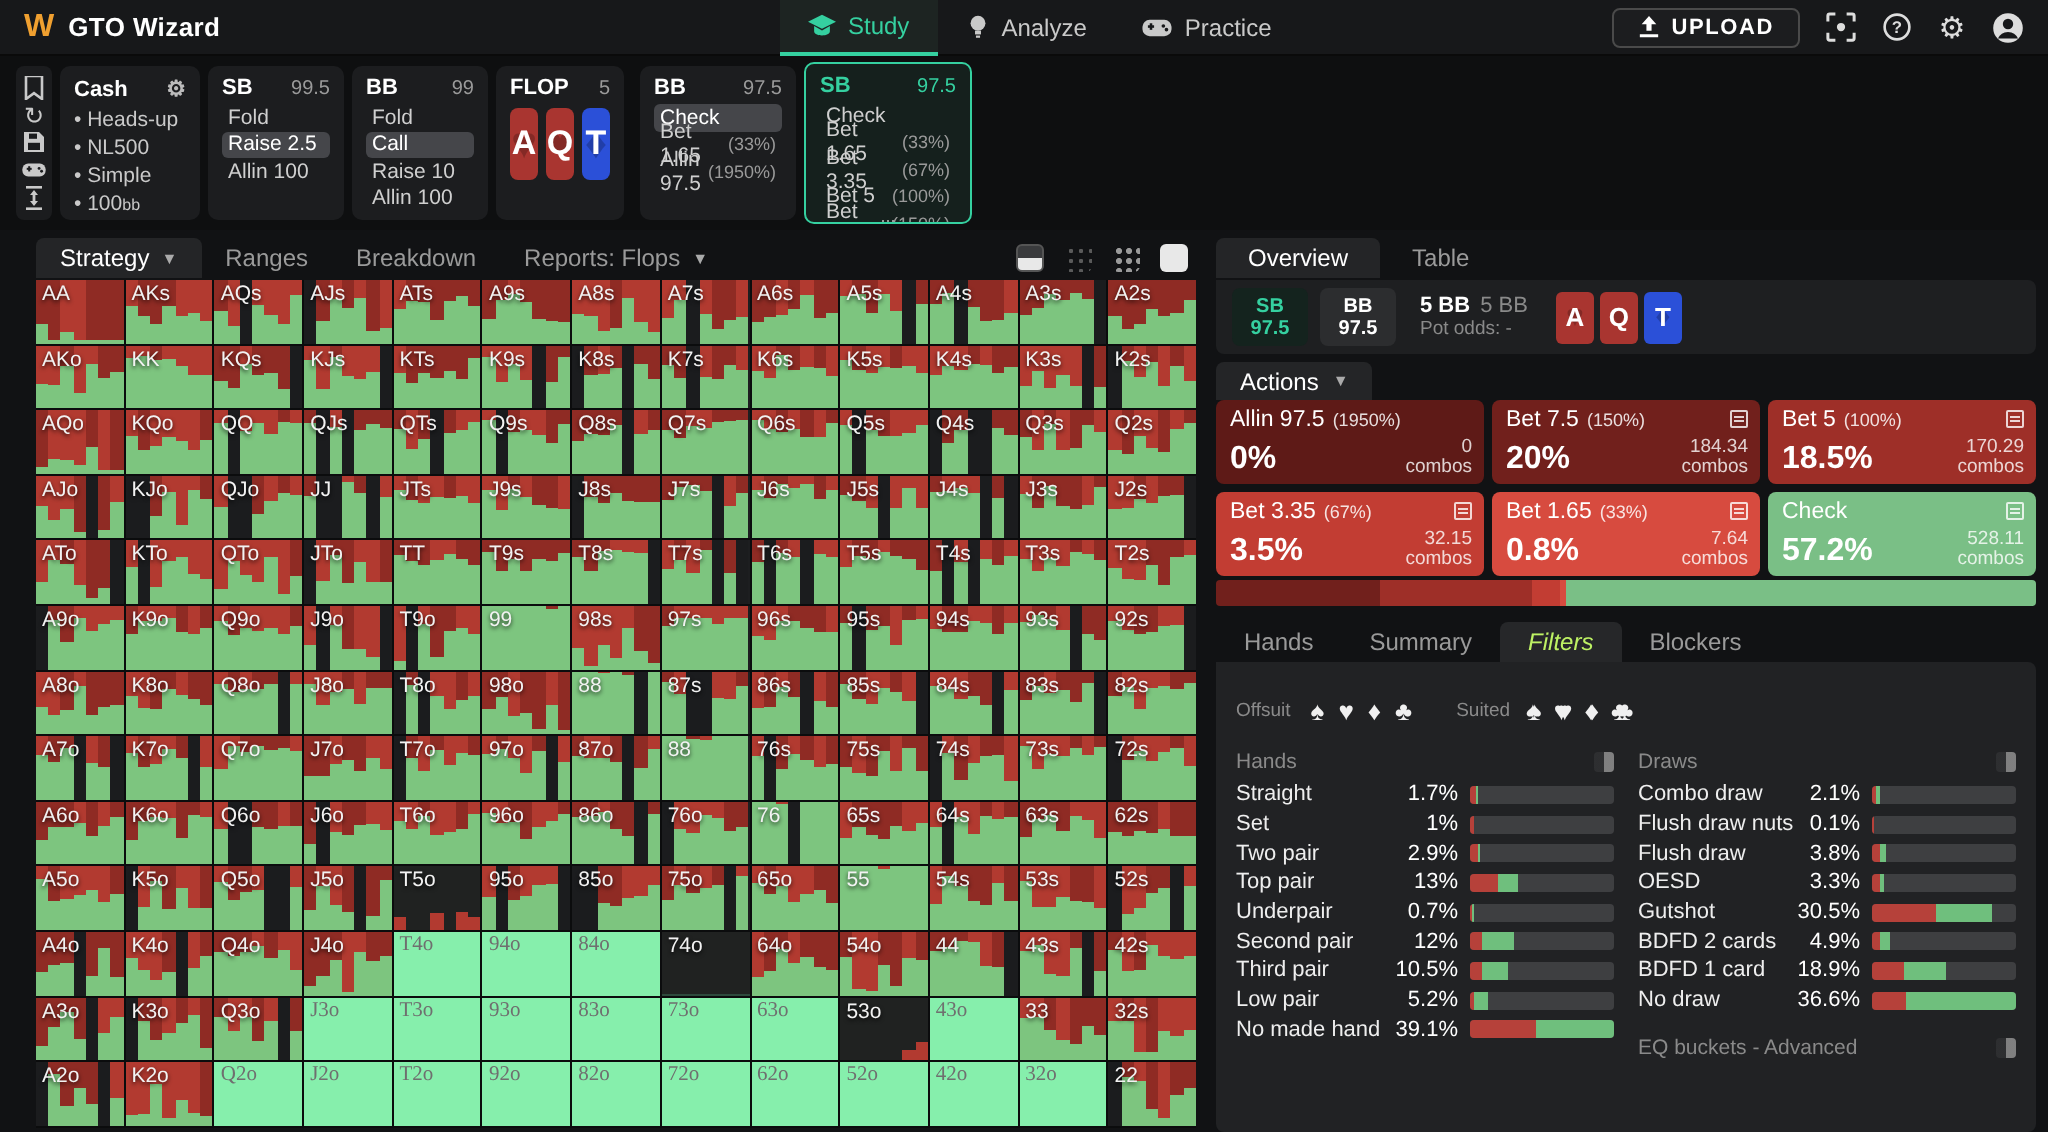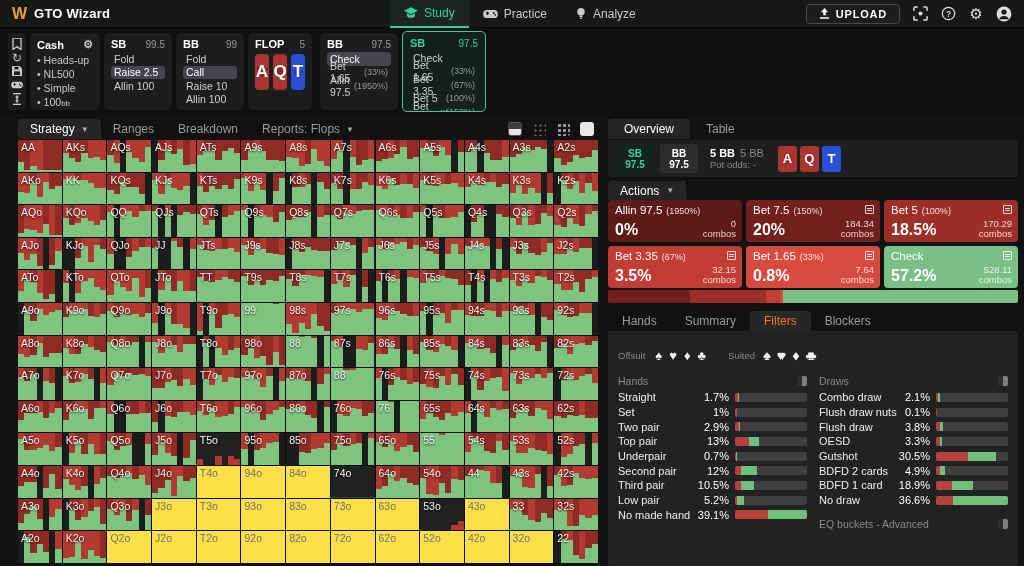--- a/index.html
+++ b/index.html
@@ -50,21 +50,21 @@
   .vic1 { background:linear-gradient(180deg,#3a3b3d 0 50%,#e8e8e8 50%); border:1px solid #555; }
   .vic2 { background-image:radial-gradient(#5a5a5a 1px, transparent 1.2px); background-size:5px 5px; background-position:1px 1px; }
   .vic3 { background-image:radial-gradient(#9a9a9a 1.4px, transparent 1.6px); background-size:5px 5px; background-position:1px 1px; }
   .vic4 { background:#e8e8e8; }
 
   .matrix { position:absolute; left:18px; top:140px; width:580px; height:424px; display:grid; grid-template-columns:repeat(13,1fr); grid-auto-rows:31.6px; gap:1px; background:#0b0c0d; overflow:hidden; }
   .cell { position:relative; background:#1d1e20; overflow:hidden; cursor:pointer; }
   .cell .strips { position:absolute; inset:0; display:flex; }
   .cell .strip { flex:1; }
   .cell .lbl { position:absolute; top:1px; left:3px; font-size:10.5px; color:#f2f2f2; z-index:2; text-shadow:0 1px 2px rgba(0,0,0,.8); }
-  .cell.dim { background:#fde047; }
+  .cell.dim { background:#86efac;font-family:Liberation Serif, serif; }
   .cell.dim .lbl { color:#6f6f6f; text-shadow:none; }
   .cell.empty { background:#202221; border-bottom:1px solid #2d4a3c; }
 
   
   .right { position:absolute; left:608px; top:118px; width:410px; height:448px; }
   .rtabs { display:flex; height:22px; align-items:center; }
   .rtab { font-size:12px; color:#9a9a9a; padding:3px 16px; cursor:pointer; }
   .rtab.active { background:#242527; color:#fff; border-radius:4px 4px 0 0; }
   .inforow { position:absolute; left:0; top:22px; width:410px; height:37px; background:#1e1f21; border-radius:0 4px 4px 4px; display:flex; align-items:center; gap:8px; padding:0 8px; }
   .pchip { width:38px; height:29px; border-radius:4px; background:#2c2d2f; display:flex; flex-direction:column; align-items:center; justify-content:center; font-size:10px; font-weight:bold; color:#fff; line-height:11px; }
@@ -83,21 +83,21 @@
   .abox .t .sz { font-size:9px; opacity:.85; }
   .abox .doc { position:absolute; right:6px; top:5px; width:9px; height:9px; border:1px solid rgba(255,255,255,.8); border-radius:1px; }
   .abox .doc:before { content:""; position:absolute; left:1px; top:2px; width:5px; height:1px; background:rgba(255,255,255,.8); box-shadow:0 2px 0 rgba(255,255,255,.8); }
   .abox .bot { position:absolute; left:7px; right:6px; bottom:3px; display:flex; justify-content:space-between; align-items:flex-end; }
   .abox .freq { font-size:16px; font-weight:bold; }
   .abox .cmb { text-align:right; font-size:9.5px; line-height:10px; opacity:.8; }
   .stratbar { position:absolute; left:0; top:172px; width:410px; height:13px; border-radius:2px; overflow:hidden; display:flex; }
   .stratbar div { height:100%; }
   .dtabs { position:absolute; left:0; top:192px; display:flex; height:21px; align-items:center; }
   .dtab { font-size:12px; color:#9a9a9a; padding:3px 14px; cursor:pointer; }
-  .dtab.active { background:#262729; color:#f97316; border-radius:4px 4px 0 0; }
+  .dtab.active { background:#262729; color:#bef264; border-radius:4px 4px 0 0;font-style:italic; }
   .fcard { position:absolute; left:0; top:213px; width:410px; height:235px; background:#212224; border-radius:0 4px 4px 4px; padding:9px 10px; }
   .inc-row { display:flex; align-items:center; gap:14px; }
   .inc-chip { background:#3d3e40; color:#fff; font-size:11px; padding:3px 11px; border-radius:4px; cursor:pointer; }
   .exc { color:#8a8a8a; font-size:11px; cursor:pointer; }
   .suit-row { display:flex; align-items:center; gap:8px; margin-top:8px; }
   .suit-lbl { font-size:9.5px; color:#8a8a8a; margin-right:2px; }
   .sglyph { font-size:13px; color:#f0f0f0; cursor:pointer; }
   .sglyph.dbl span:last-child { margin-left:-6px; }
   .suited-group { margin-left:14px; display:flex; align-items:center; gap:6px; }
   .cols { display:flex; gap:12px; margin-top:10px; }
@@ -128,39 +128,39 @@
           <span>
             <svg width="14" height="12" viewBox="0 0 16 13">
               <path d="M8 0 16 4 8 8 0 4Z" fill="#35d0a0"></path>
               <path d="M3.5 6.5 v3 c0 1.4 2 2.4 4.5 2.4 s4.5-1 4.5-2.4 v-3 L8 9Z" fill="#35d0a0"></path>
             </svg>
           </span>
           <span>Study</span>
         </div>
         <div class="nav-tab">
           <span>
+            <svg width="12" height="13" viewBox="0 0 12 14">
+              <circle cx="6" cy="5" r="4" fill="#c9c9c9"></circle>
+              <rect x="4.4" y="9" width="3.2" height="2" fill="#c9c9c9"></rect>
+              <rect x="4.9" y="11.6" width="2.2" height="1.2" fill="#c9c9c9"></rect>
+            </svg>
+          </span>
+          <span>Analyze</span>
+        </div>
+        <div class="nav-tab">
+          <span>
             <svg width="15" height="10" viewBox="0 0 16 11">
               <rect x="0" y="1" width="16" height="9" rx="4" fill="#c9c9c9"></rect>
               <rect x="3" y="4" width="3.4" height="1.4" fill="#17181a"></rect>
               <rect x="4" y="2.9" width="1.4" height="3.6" fill="#17181a"></rect>
               <circle cx="11.5" cy="4.4" r="1" fill="#17181a"></circle>
               <circle cx="13.2" cy="6.4" r="1" fill="#17181a"></circle>
             </svg>
           </span>
           <span>Practice</span>
-        </div>
-        <div class="nav-tab">
-          <span>
-            <svg width="12" height="13" viewBox="0 0 12 14">
-              <circle cx="6" cy="5" r="4" fill="#c9c9c9"></circle>
-              <rect x="4.4" y="9" width="3.2" height="2" fill="#c9c9c9"></rect>
-              <rect x="4.9" y="11.6" width="2.2" height="1.2" fill="#c9c9c9"></rect>
-            </svg>
-          </span>
-          <span>Analyze</span>
         </div>
       </div>
     <div class="nav-right">
       <div class="upload-btn">
         <svg width="11" height="11" viewBox="0 0 12 12">
             <path d="M6 0 L10 4.5 H7.4 V8 H4.6 V4.5 H2 Z M1 10 h10 v1.6 H1 Z" fill="#fff"></path>
           </svg>
         <span>UPLOAD</span>
       </div>
       <div class="tb-icon">

